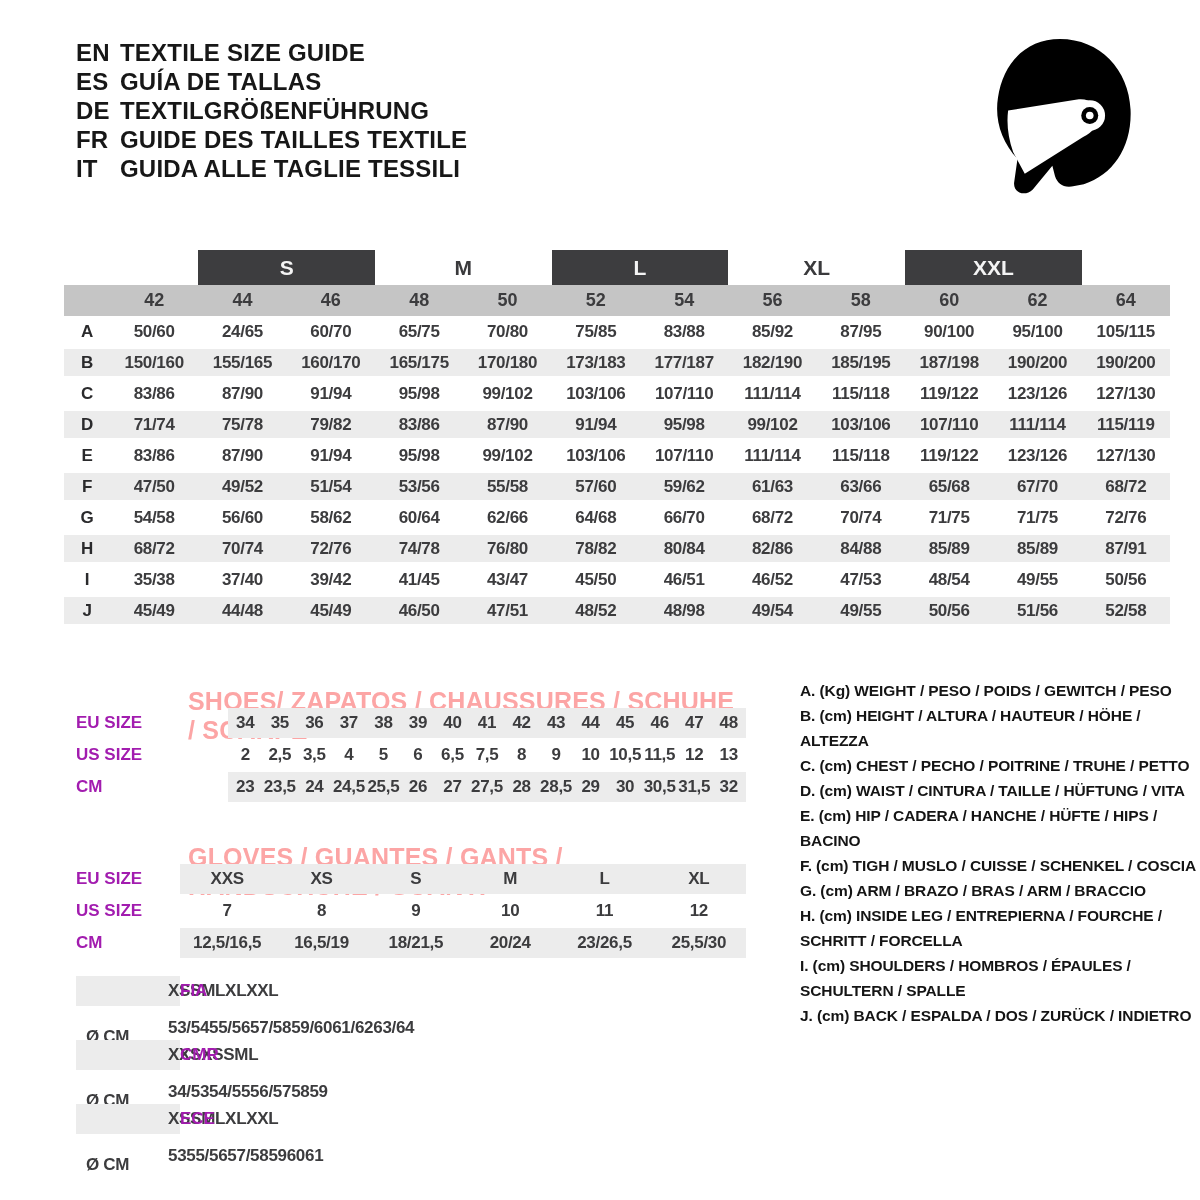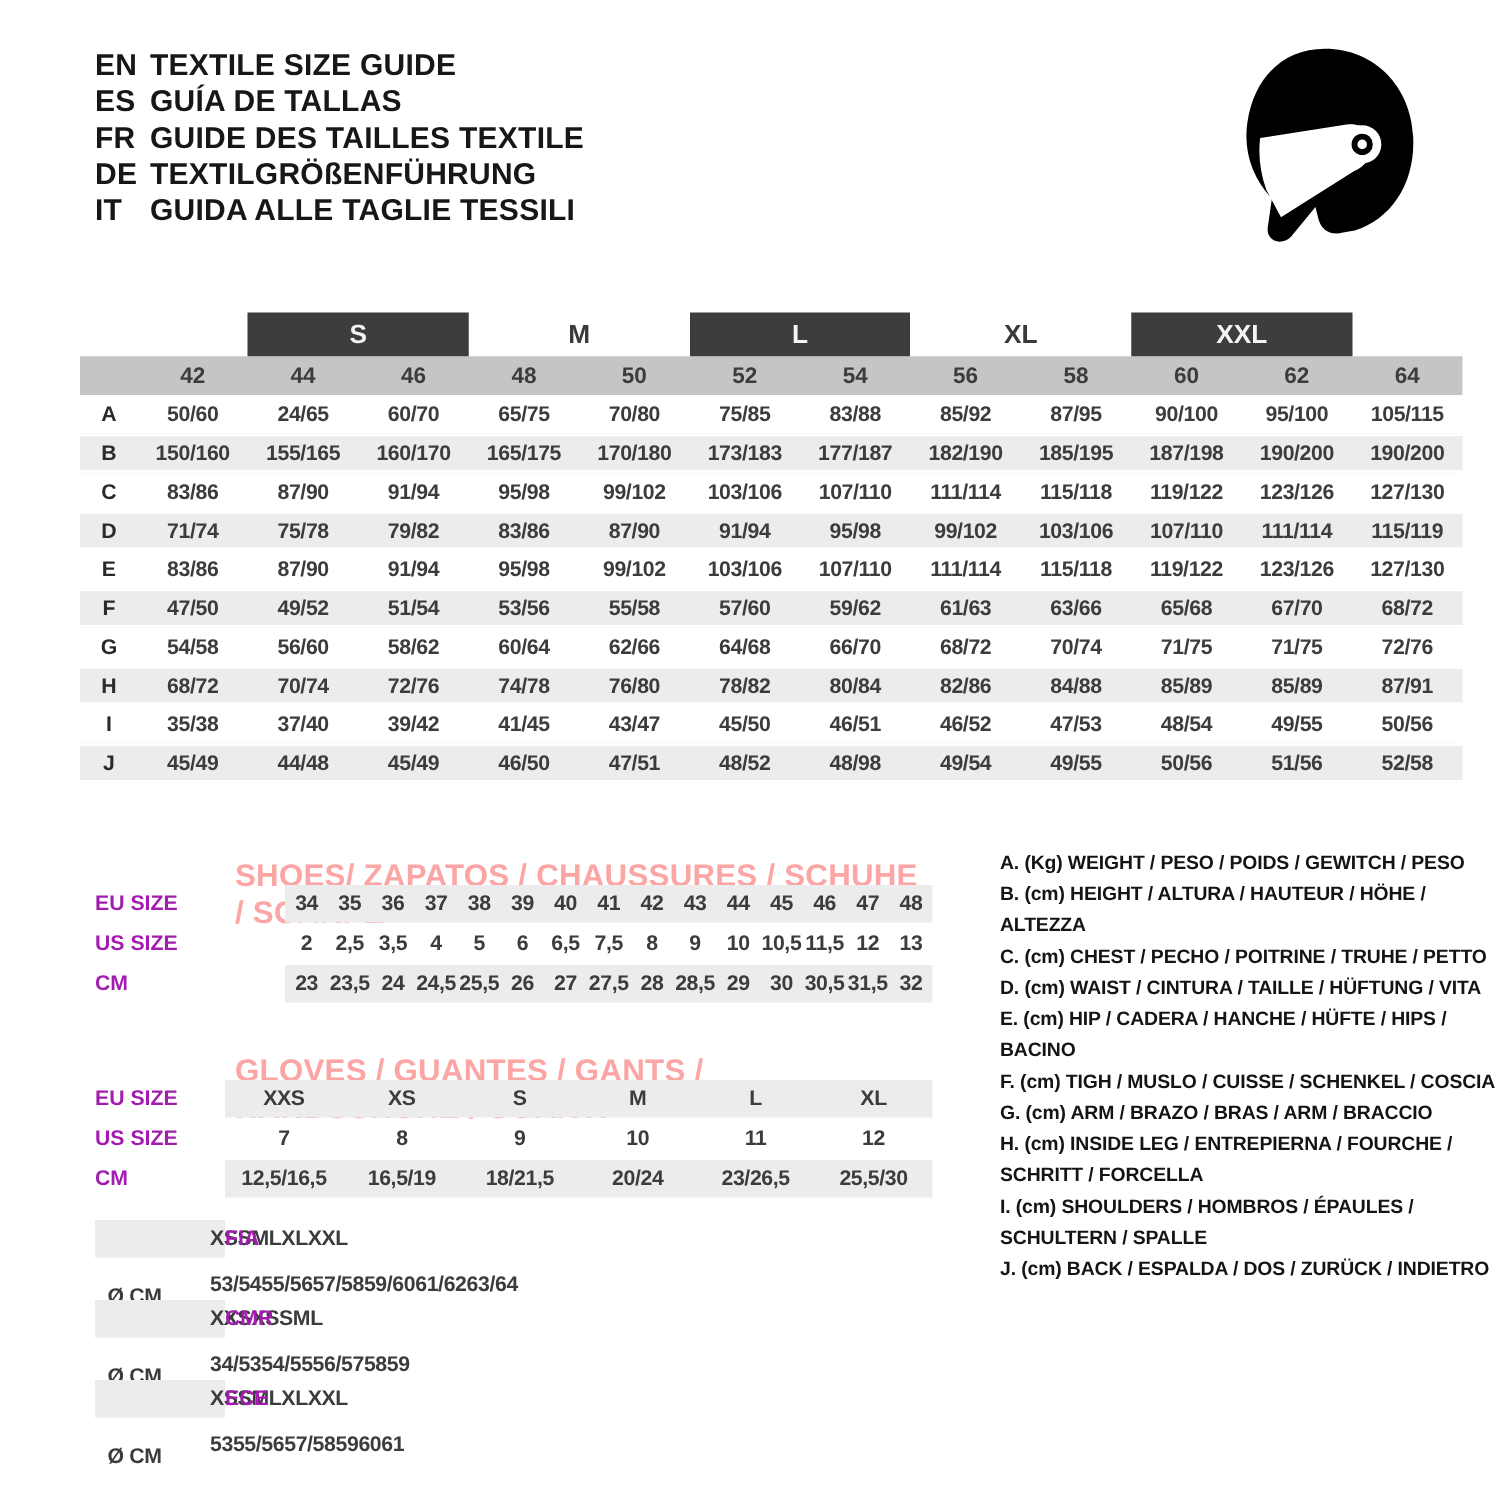--- a/index.html
+++ b/index.html
@@ -55,26 +55,26 @@
 
 <div class="lang-row">
     <span class="code">EN</span>
     <span class="ltext">TEXTILE SIZE GUIDE</span>
   </div>
     <div class="lang-row">
     <span class="code">ES</span>
     <span class="ltext">GUÍA DE TALLAS</span>
   </div>
     <div class="lang-row">
+    <span class="code">DE</span>
+    <span class="ltext">TEXTILGRÖßENFÜHRUNG</span>
+  </div>
+    <div class="lang-row">
     <span class="code">FR</span>
     <span class="ltext">GUIDE DES TAILLES TEXTILE</span>
-  </div>
-    <div class="lang-row">
-    <span class="code">DE</span>
-    <span class="ltext">TEXTILGRÖßENFÜHRUNG</span>
   </div>
     <div class="lang-row">
     <span class="code">IT</span>
     <span class="ltext">GUIDA ALLE TAGLIE TESSILI</span>
   </div>
   </div>
 
 <div class="helmet-badge">
   <svg viewBox="0 0 200 200" xmlns="http://www.w3.org/2000/svg" aria-hidden="true">
     <path fill="#000000" d="M100 10

